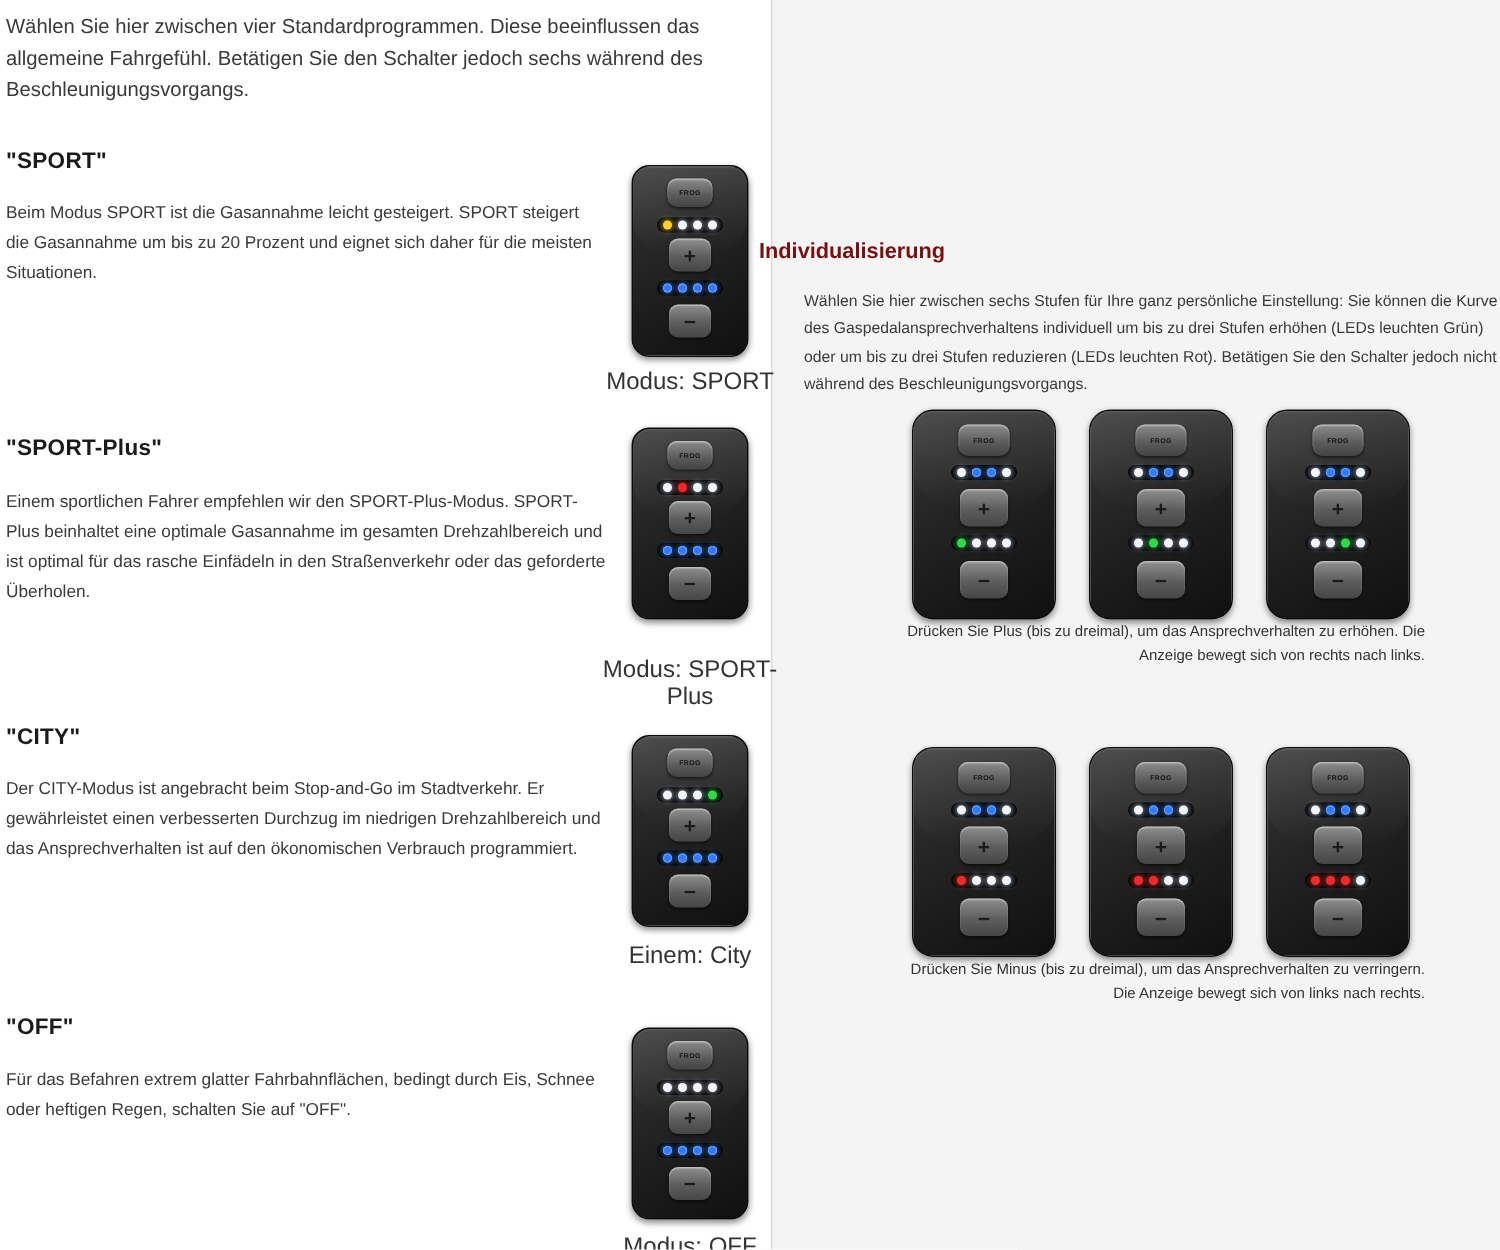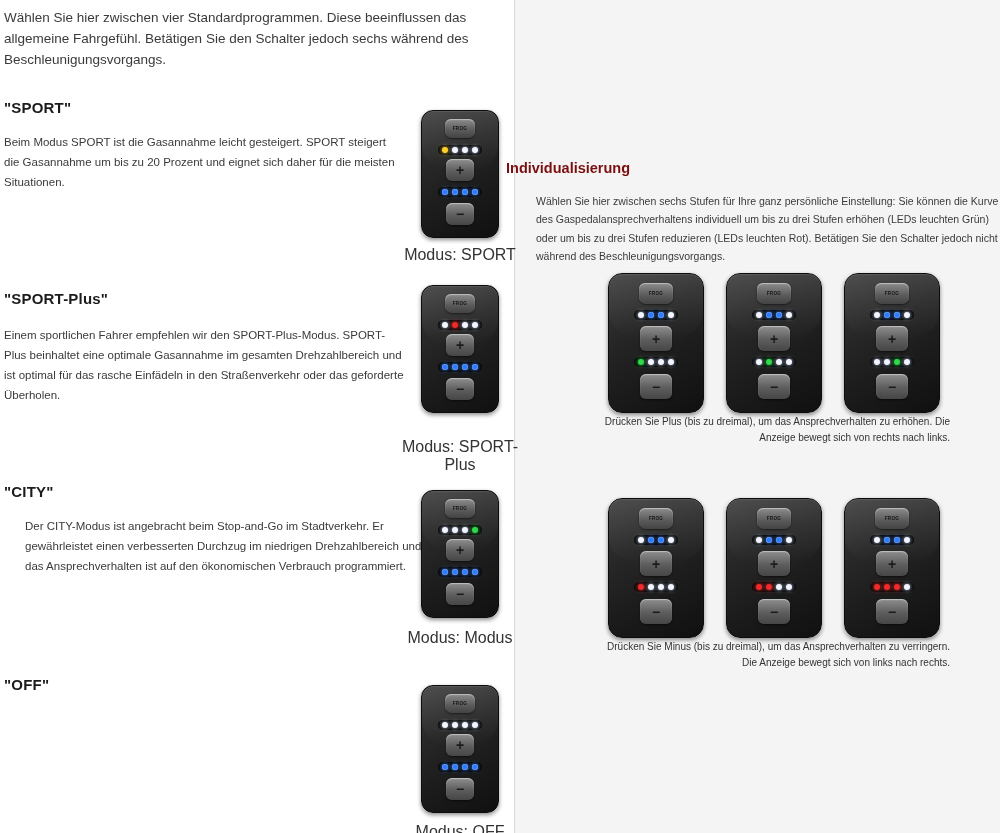--- a/index.html
+++ b/index.html
@@ -243,44 +243,45 @@
         <span class="led blue"></span>
         <span class="led blue"></span>
         <span class="led blue"></span>
       </div>
       <div class="btn" style="top:92px;">−</div>
     </div>
   </div>
   <div class="dev-caption" style="left:390px; top:438px;">Modus: SPORT-Plus</div>
 
   <div class="section-title" style="left:4px; top:483px;">"CITY"</div>
-  <div class="section-body" style="left:4px; top:516px;margin-left:21px;">Der CITY-Modus ist angebracht beim Stop-and-Go im Stadtverkehr. Er gewährleistet einen verbesserten Durchzug im niedrigen Drehzahlbereich und das Ansprechverhalten ist auf den ökonomischen Verbrauch programmiert.</div>
+  <div class="section-body" style="left:4px; top:516px;">Der CITY-Modus ist angebracht beim Stop-and-Go im Stadtverkehr. Er gewährleistet einen verbesserten Durchzug im niedrigen Drehzahlbereich und das Ansprechverhalten ist auf den ökonomischen Verbrauch programmiert.</div>
   <div class="dev-wrap" style="left:421px; top:490px;">
     <div class="device">
       <div class="sheen"></div>
       <div class="frog">FROG</div>
       <div class="led-row" style="top:34px;">
         <span class="led white"></span>
         <span class="led white"></span>
         <span class="led white"></span>
         <span class="led green"></span>
       </div>
       <div class="btn" style="top:48px;">+</div>
       <div class="led-row" style="top:76px;">
         <span class="led blue"></span>
         <span class="led blue"></span>
         <span class="led blue"></span>
         <span class="led blue"></span>
       </div>
       <div class="btn" style="top:92px;">−</div>
     </div>
   </div>
-  <div class="dev-caption" style="left:390px; top:629px;">Modus: Modus</div>
+  <div class="dev-caption" style="left:390px; top:629px;">Einem: City</div>
 
   <div class="section-title" style="left:4px; top:676px;">"OFF"</div>
+  <div class="section-body" style="left:4px; top:710px;">Für das Befahren extrem glatter Fahrbahnflächen, bedingt durch Eis, Schnee oder heftigen Regen, schalten Sie auf "OFF".</div>
   <div class="dev-wrap" style="left:421px; top:685px;">
     <div class="device">
       <div class="sheen"></div>
       <div class="frog">FROG</div>
       <div class="led-row" style="top:34px;">
         <span class="led white"></span>
         <span class="led white"></span>
         <span class="led white"></span>
         <span class="led white"></span>
       </div>

